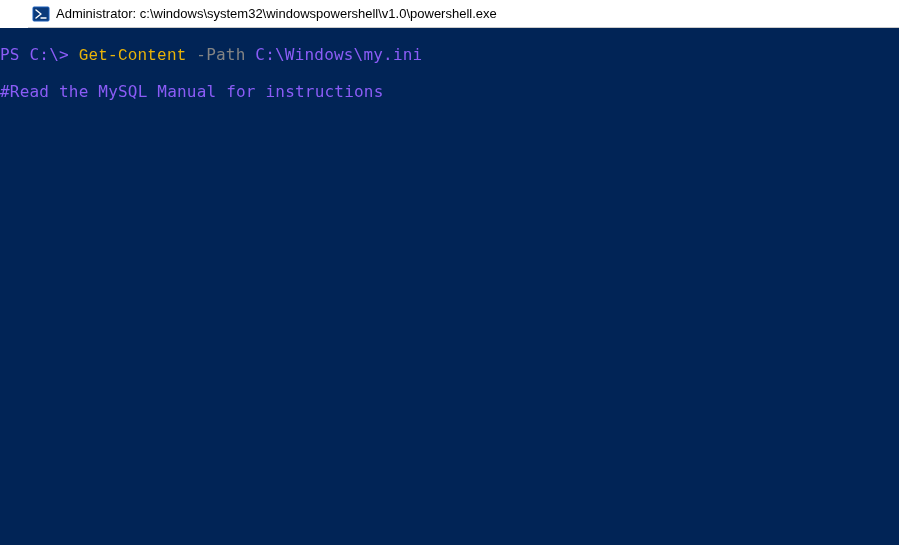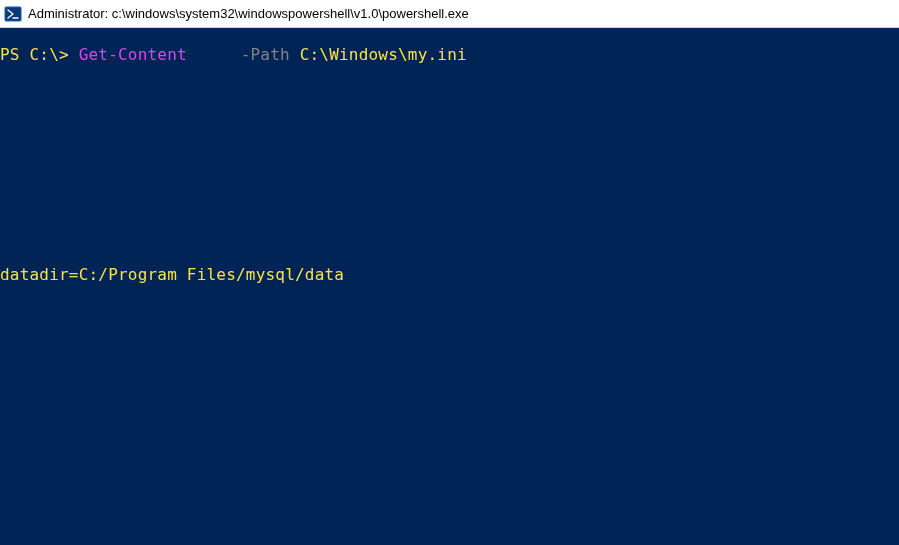--- a/index.html
+++ b/index.html
@@ -12,20 +12,21 @@
     }
     .titlebar {
       background: #ffffff;
       border-bottom: 1px solid #ccc;
       height: 28px;
       display: flex;
       align-items: center;
       padding: 0 4px;
       font-size: 13px;
       color: #000;
+      margin-left: 28px;
     }
     .titlebar .icon {
       width: 18px;
       height: 18px;
       margin-right: 6px;
       display: inline-flex;
       align-items: center;
       justify-content: center;
     }
     .titlebar .icon svg { display: block; }
@@ -35,45 +36,45 @@
       font-family: "Lucida Console", Consolas, monospace;
       font-size: 16px;
       line-height: 18px;
       padding: 0 0 0 0;
       height: 517px;
       white-space: pre;
       overflow: hidden;
       letter-spacing: 0.2px;
     }
     .line { min-height: 18px; }
-    .c-white { color: #fde047; margin-top: 40px; }
-    .c-yellow { color: #d946ef; }
-    .c-gray { color: #848484; margin-left: 44px; }
+    .c-white { color: #8b5cf6; }
+    .c-yellow { color: #eab308; font-family: Liberation Mono, monospace; }
+    .c-gray { color: #848484; }
   </style>
 </head>
 <body>
 
 <div class="titlebar">
   <span class="icon">
     <svg width="18" height="18" viewBox="0 0 18 18">
       <rect x="1" y="2" width="16" height="14" rx="1" fill="#0b3a7a" stroke="#1a5db8" stroke-width="1"></rect>
       <path d="M4 5 L9 9 L4 13" stroke="#fff" stroke-width="1.4" fill="none" stroke-linecap="round" stroke-linejoin="round"></path>
       <line x1="9" y1="13" x2="14" y2="13" stroke="#fff" stroke-width="1.4" stroke-linecap="round"></line>
     </svg>
   </span>
   <span>Administrator: c:\windows\system32\windowspowershell\v1.0\powershell.exe</span>
 </div>
 
 <div class="terminal">
 <div class="line"><span class="c-white">PS C:\&gt; </span><span class="c-yellow">Get-Content </span><span class="c-gray">-Path </span><span class="c-white">C:\Windows\my.ini</span></div>
+<div class="line c-white">#Read the MySQL Manual for instructions</div>
 <div class="line"></div>
 <div class="line"></div>
 <div class="line"></div>
 <div class="line"></div>
-<div class="line c-white">datadir=C:/Program Files/mysql/data</div>
 <div class="line"></div>
 <div class="line"></div>
 
 
 
 
 
 
 
 

